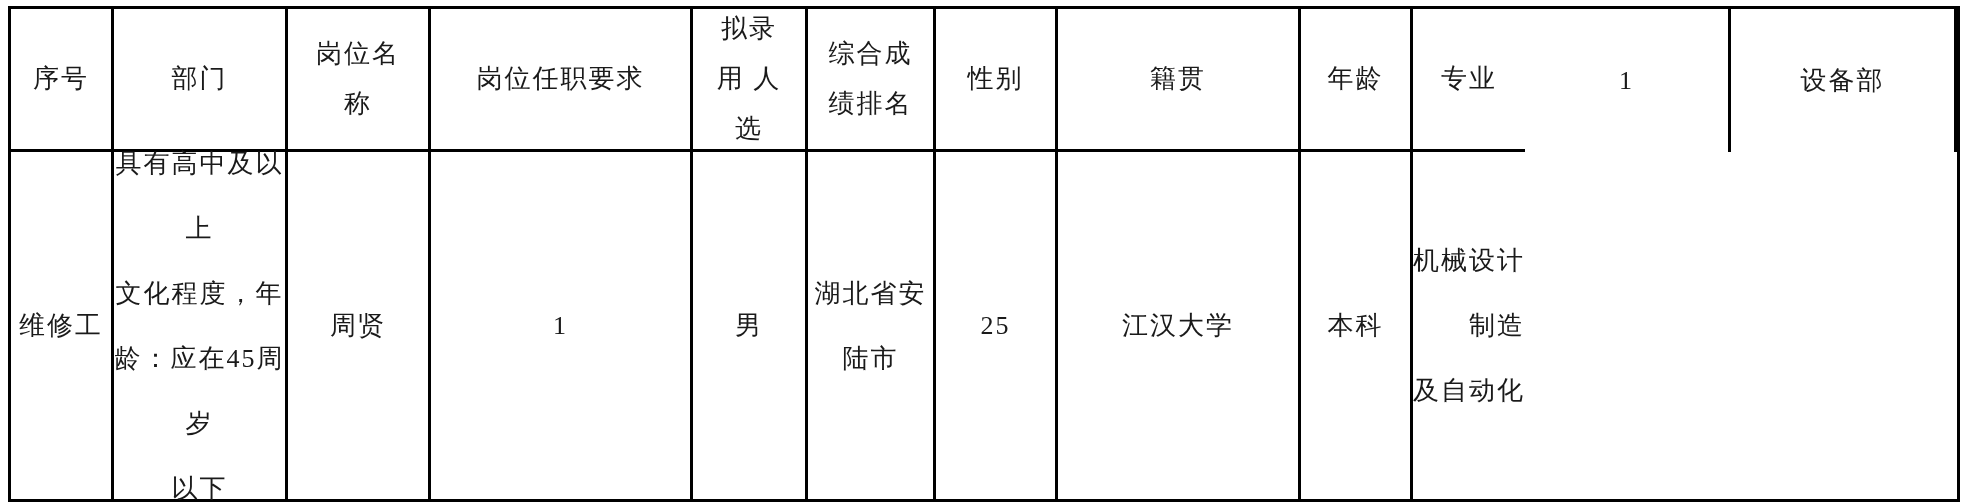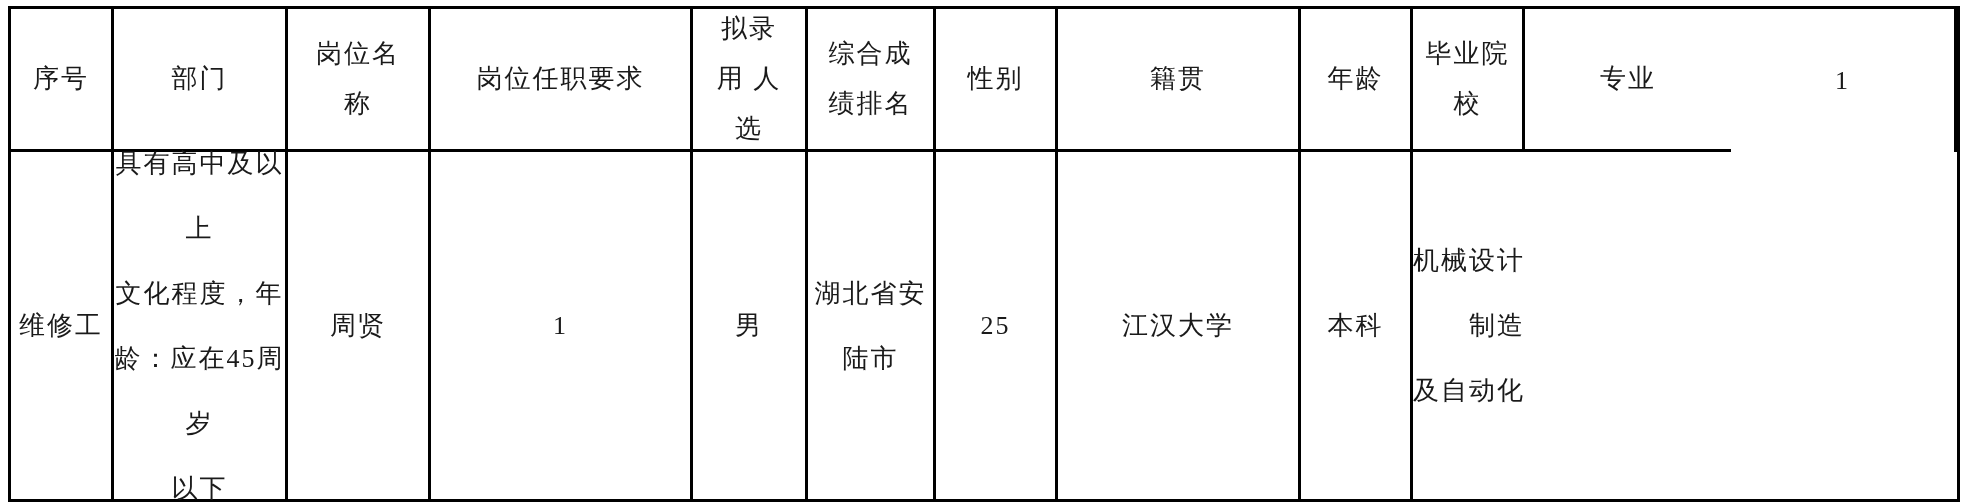--- a/index.html
+++ b/index.html
@@ -58,24 +58,24 @@
 称</div>
     <div class="cell header">岗位任职要求</div>
     <div class="cell header">拟录
 用 人
 选</div>
     <div class="cell header">综合成
 绩排名</div>
     <div class="cell header">性别</div>
     <div class="cell header">籍贯</div>
     <div class="cell header">年龄</div>
-    <div class="cell header">毕业院校</div>
     <div class="cell header last-col">专业</div>
 
     <div class="cell data last-row">1</div>
+    <div class="cell data last-row">设备部</div>
     <div class="cell data last-row">维修工</div>
     <div class="cell data last-row">具有高中及以上
 文化程度，年
 龄：应在45周岁
 以下</div>
     <div class="cell data last-row">周贤</div>
     <div class="cell data last-row">1</div>
     <div class="cell data last-row">男</div>
     <div class="cell data last-row">湖北省安陆市</div>
     <div class="cell data last-row">25</div>

